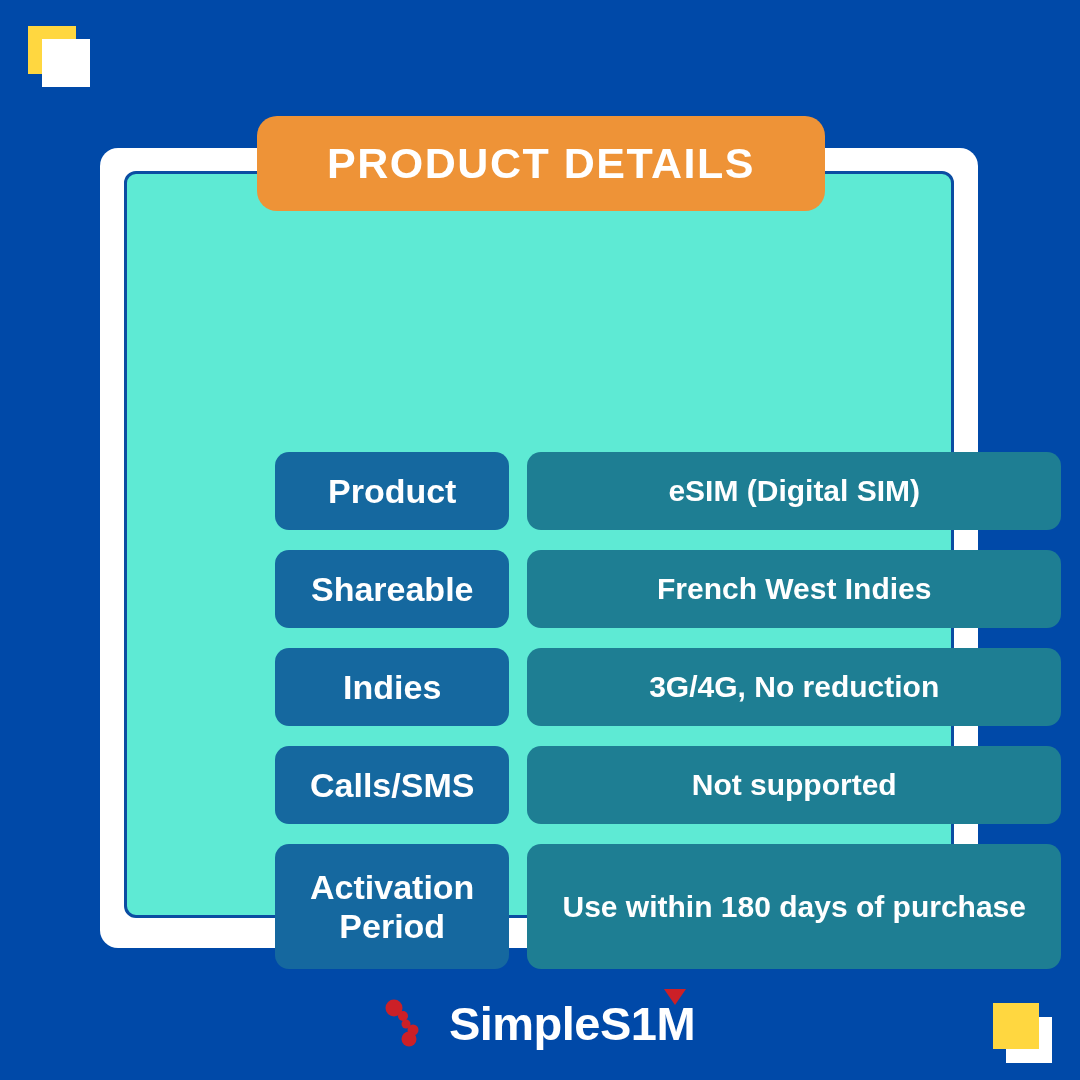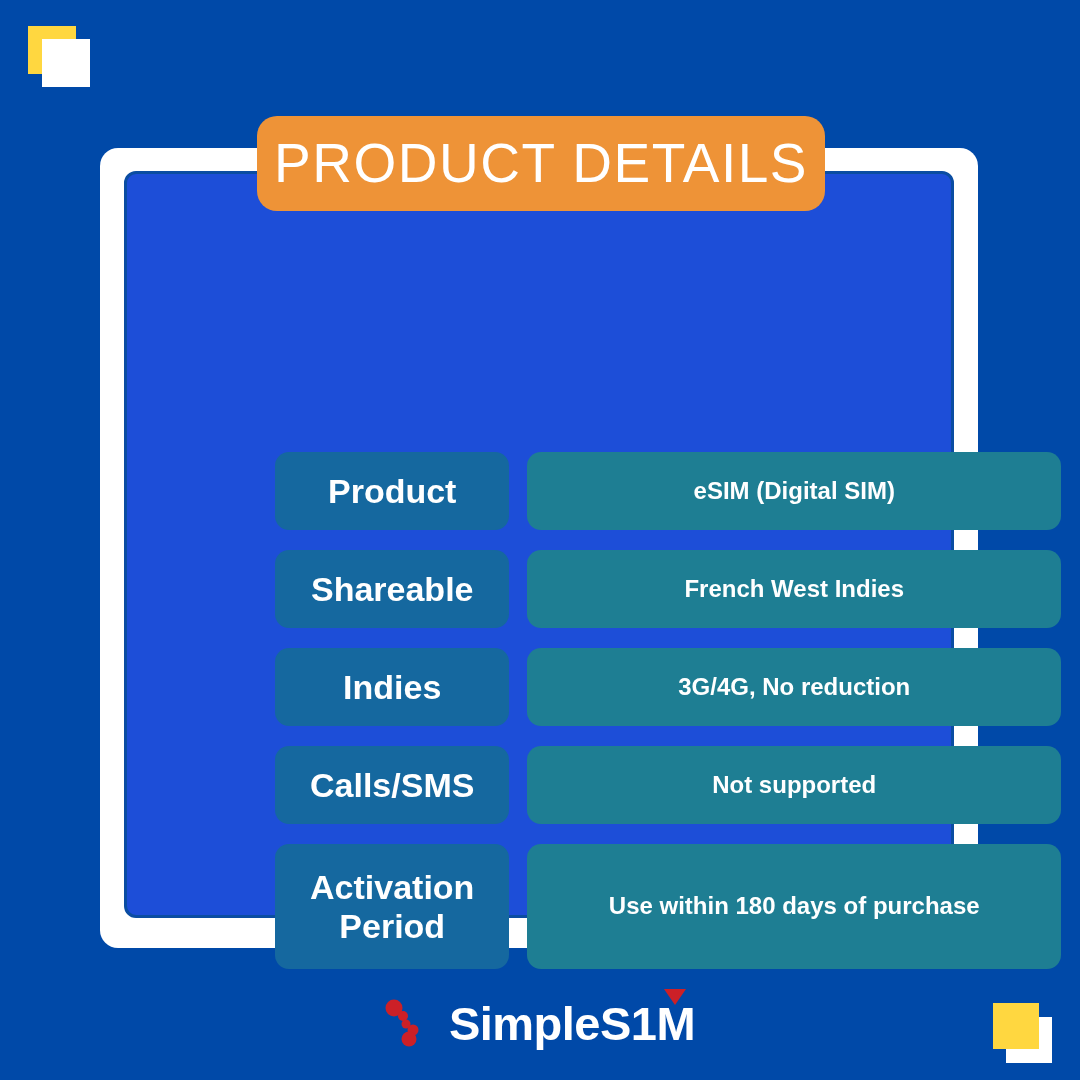--- a/index.html
+++ b/index.html
@@ -85,21 +85,21 @@
     box-sizing: border-box;
   }
 
   
   #inner-panel {
     position: absolute;
     left: 24px;
     top: 23px;
     width: 830px;
     height: 747px;
-    background: #1d4ed8;
+    background: #5eead4;
     border: 3px solid #0B4DA2;
     border-radius: 12px;
     box-sizing: border-box;
   }
 
   
   #title-badge {
     position: absolute;
     left: 257px;
     top: 116px;
@@ -108,22 +108,22 @@
     background: #EE9337;
     border-radius: 20px;
     display: flex;
     align-items: center;
     justify-content: center;
     z-index: 5;
   }
   #title-badge .badge-text {
     color: #FFFFFF;
     font-family: "Liberation Sans", sans-serif;
-    font-size: 55px;
-    font-weight: 400;
+    font-size: 43px;
+    font-weight: 700;
     letter-spacing: 1.5px;
     line-height: 1;
     white-space: nowrap;
   }
 
   
   #rows {
     position: absolute;
     left: 148px;
     top: 278px;
@@ -154,21 +154,21 @@
   .pill-label {
     width: 258px;
     min-height: 78px;
     background: #15689F;
     font-size: 34px;
   }
   .pill-value {
     width: 590px;
     min-height: 78px;
     background: #1E7E93;
-    font-size: 24px;
+    font-size: 30px;
   }
   .row.tall .pill-label,
   .row.tall .pill-value {
     min-height: 125px;
   }
 
   
   #footer-logo {
     position: absolute;
     left: 0px;

